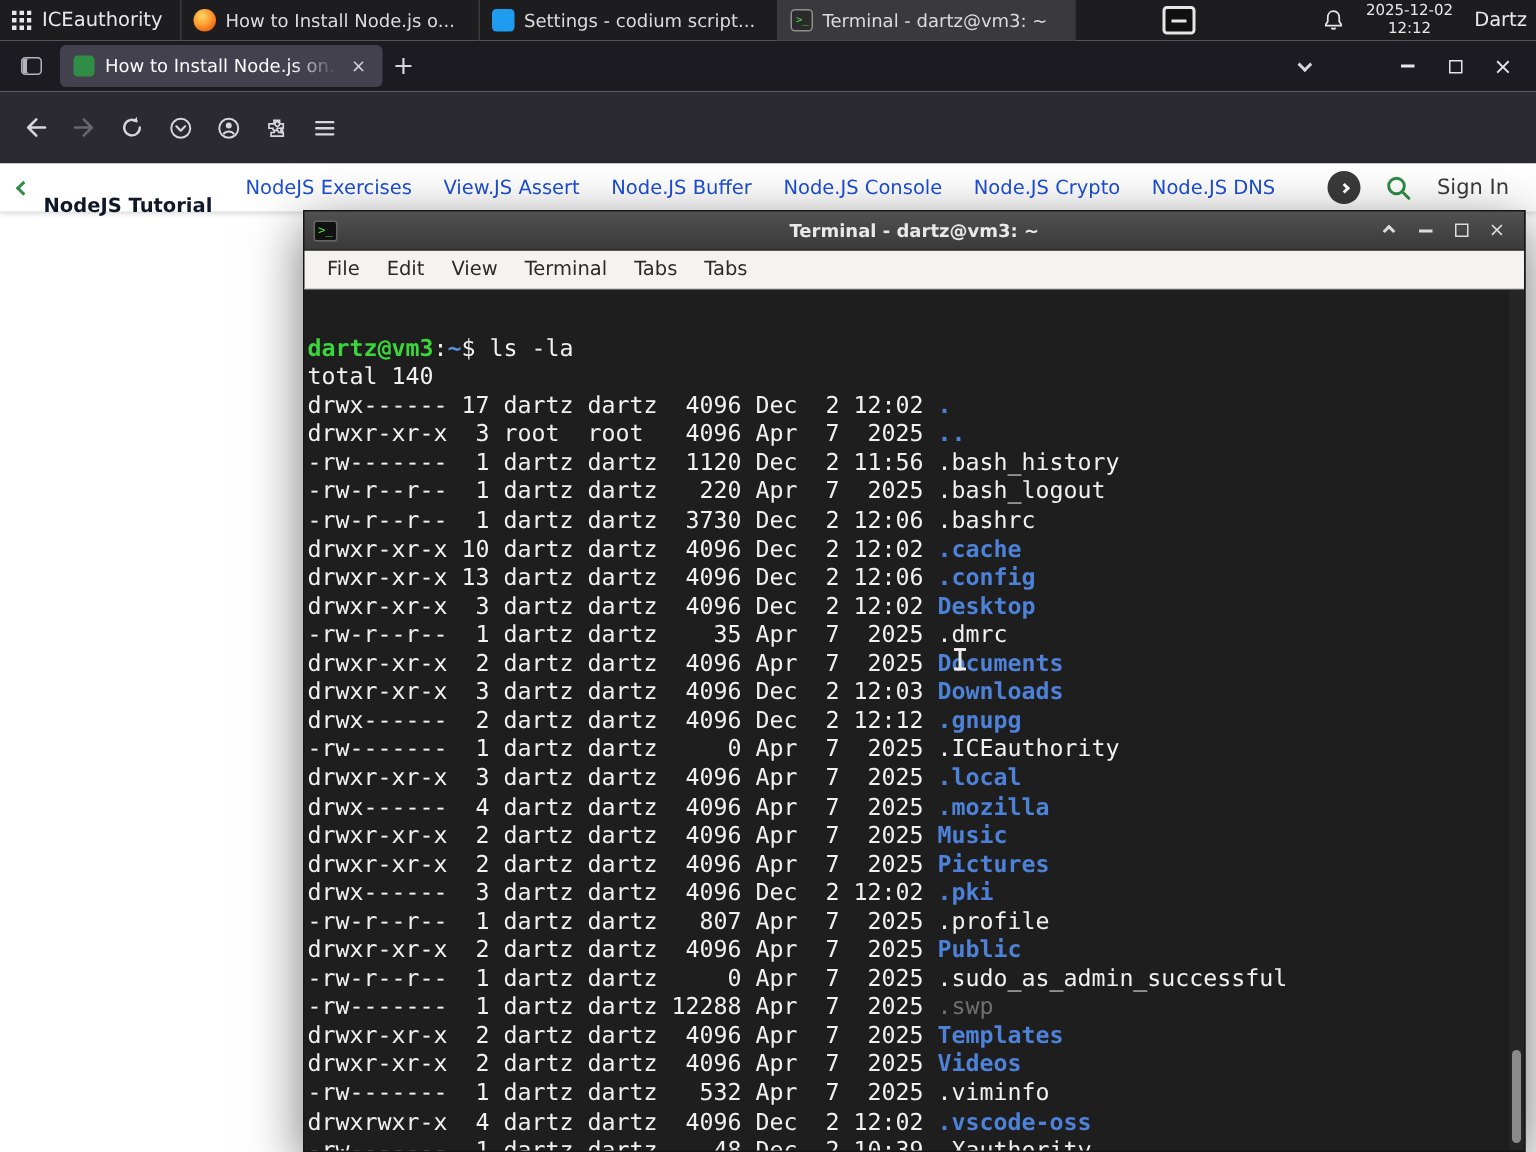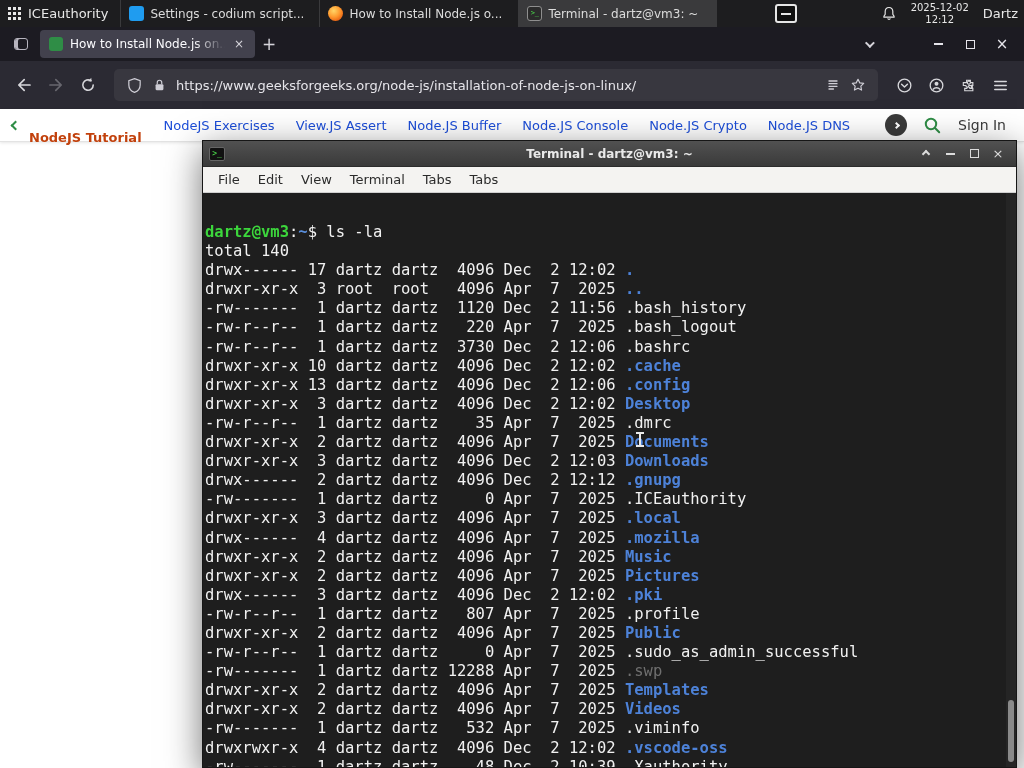--- a/index.html
+++ b/index.html
@@ -49,21 +49,21 @@
 
   .navbar { height:48px; background:#2b2a33; display:flex; align-items:center; padding:0 8px; }
   .nbtn { width:32px; height:32px; display:flex; align-items:center; justify-content:center; border-radius:4px; flex:0 0 auto; }
   .nbtn.dim { opacity:.35; }
   .urlbar { flex:1; height:32px; background:#38373f; border-radius:5px; display:flex; align-items:center; gap:9px; padding:0 12px; margin:0 10px; min-width:0; }
   .url { flex:1; font-size:13px; color:#e6e5ea; white-space:nowrap; overflow:hidden; }
   .navbar svg, .tabbar svg { display:block; }
 
   .gfgbar { height:33px; background:#ffffff; border-bottom:1px solid #e3e3e3; box-shadow:0 1px 3px rgba(0,0,0,.10); display:flex; align-items:center; padding:0 12px; gap:10px; font-size:13px; color:#333; position:relative; z-index:2; }
   .gfg-back { color:#2f8d46; display:flex; align-items:center; }
-  .gfg-main { font-weight:bold; color:#c2410c; white-space:nowrap;margin-top:24px; }
+  .gfg-main { font-weight:bold; color:#0f172a; white-space:nowrap;margin-top:24px; }
   .gfg-links { display:flex; gap:21px; margin-left:12px; overflow:hidden; white-space:nowrap; flex:1; }
   .gfg-link { color:#1d4ed8; }
   .gfg-right { display:flex; align-items:center; gap:16px; margin-left:6px; }
   .gfg-scroll { width:22px; height:22px; border-radius:50%; background:#3a3a3a; color:#fff; display:flex; align-items:center; justify-content:center; flex:0 0 22px; }
   .gfg-scroll .chev { width:5px; height:5px; }
   .gfg-signin { color:#3a3a3a; font-size:14px; padding-right:6px; white-space:nowrap; }
   .page { flex:1; background:#fff; }
 
   
   .term { position:absolute; left:202px; top:140px; width:815px; height:628px; z-index:10; display:flex; flex-direction:column; box-shadow:0 10px 34px rgba(0,0,0,.55); border:1px solid #161616; background:#1c1c1c; }
@@ -104,26 +104,26 @@
             <rect x="10" y="5" width="3" height="3"></rect>
           <rect x="0" y="10" width="3" height="3"></rect>
             <rect x="5" y="10" width="3" height="3"></rect>
             <rect x="10" y="10" width="3" height="3"></rect>
         </g>
       </svg>
       <span>ICEauthority</span>
     </div>
     <div class="taskbar" id="taskbar">
         <div class="task">
+          <span class="tic tic-firefox"></span>
+          <span class="task-label">How to Install Node.js o...</span>
+        </div>
+        <div class="task">
           <span class="tic tic-codium"></span>
           <span class="task-label">Settings - codium script...</span>
-        </div>
-        <div class="task">
-          <span class="tic tic-firefox"></span>
-          <span class="task-label">How to Install Node.js o...</span>
         </div>
         <div class="task active">
           <span class="tic tic-terminal">&gt;_</span>
           <span class="task-label">Terminal - dartz@vm3: ~</span>
         </div>
       </div>
     <div class="panel-right">
       <div class="tray-ic">
           <i></i>
         </div>
@@ -174,36 +174,20 @@
       <div class="nbtn dim">
         <svg width="18" height="18" viewBox="0 0 18 18">
             <path d="M8.8 3.6 14.2 9l-5.4 5.4M13.6 9H3" fill="none" stroke="#d7d7db" stroke-width="1.7" stroke-linecap="round" stroke-linejoin="round"></path>
           </svg>
       </div>
       <div class="nbtn">
         <svg width="18" height="18" viewBox="0 0 18 18">
           <path d="M14.2 9A5.2 5.2 0 1 1 12 4.8" fill="none" stroke="#d7d7db" stroke-width="1.6" stroke-linecap="round"></path>
           <path d="M12.2 1.8 12.6 5l-3.2.4z" fill="#d7d7db"></path>
         </svg>
-      </div>
-      <div class="urlbar">
-        <svg width="17" height="17" viewBox="0 0 18 18">
-            <path d="M9 1.8 15 3.9v4.5c0 4-2.6 6.6-6 7.8-3.4-1.2-6-3.8-6-7.8V3.9z" fill="none" stroke="#cfced6" stroke-width="1.3"></path>
-          </svg>
-        <svg width="15" height="16" viewBox="0 0 18 18">
-          <rect x="4.3" y="8" width="9.4" height="7.2" rx="1.3" fill="#cfced6"></rect>
-          <path d="M6.3 8V6a2.7 2.7 0 0 1 5.4 0v2" fill="none" stroke="#cfced6" stroke-width="1.4"></path>
-        </svg>
-        <span class="url">https://www.geeksforgeeks.org/node-js/installation-of-node-js-on-linux/</span>
-        <svg width="16" height="16" viewBox="0 0 18 18">
-            <path d="M4.5 4.5h9M4.5 7.5h9M4.5 10.5h9M4.5 13.5h5" fill="none" stroke="#cfced6" stroke-width="1.5" stroke-linecap="round"></path>
-          </svg>
-        <svg width="16" height="16" viewBox="0 0 18 18">
-            <path d="M9 2.6l2 4 4.4.6-3.2 3.1.8 4.4L9 12.6l-4 2.1.8-4.4L2.6 7.2 7 6.6z" fill="none" stroke="#cfced6" stroke-width="1.3" stroke-linejoin="round"></path>
-          </svg>
       </div>
       <div class="nbtn">
         <svg width="17" height="17" viewBox="0 0 18 18">
             <circle cx="9" cy="9" r="6.7" fill="none" stroke="#d7d7db" stroke-width="1.4"></circle>
             <path d="M5.9 7.6 9 10.7l3.1-3.1" fill="none" stroke="#d7d7db" stroke-width="1.5" stroke-linecap="round" stroke-linejoin="round"></path>
           </svg>
       </div>
       <div class="nbtn">
         <svg width="17" height="17" viewBox="0 0 18 18">
           <circle cx="9" cy="9" r="6.7" fill="none" stroke="#d7d7db" stroke-width="1.4"></circle>

